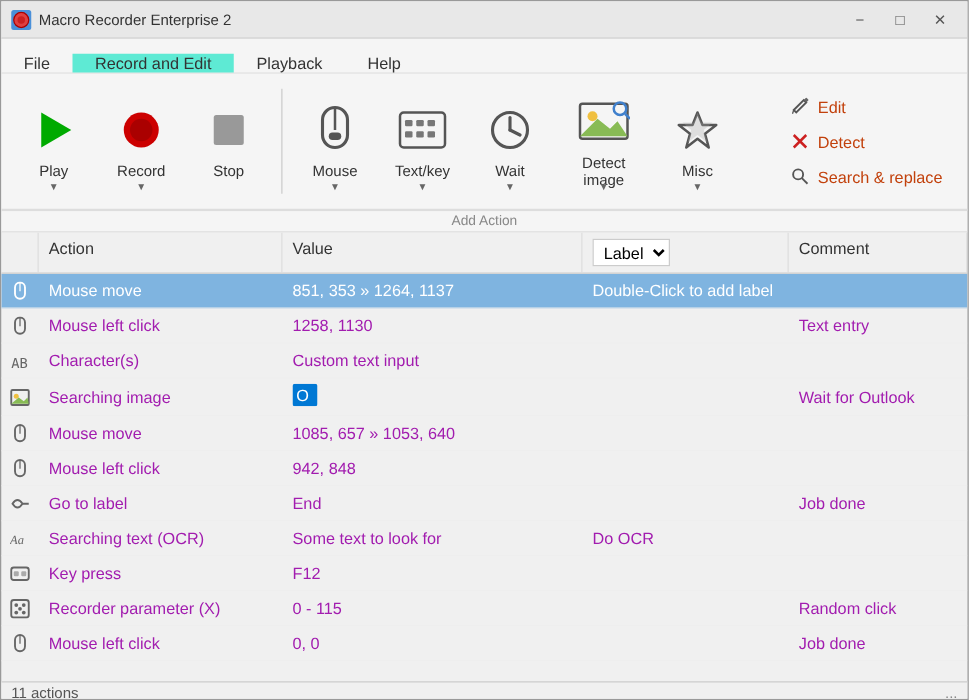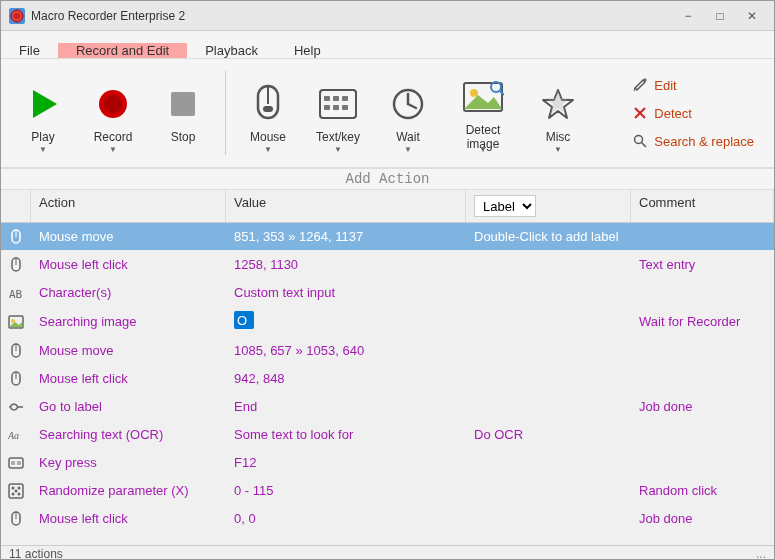--- a/index.html
+++ b/index.html
@@ -62,21 +62,21 @@
     }
     .menubar-item {
       padding: 0 18px;
       display: flex;
       align-items: center;
       cursor: pointer;
       font-size: 13px;
       color: #333;
     }
     .menubar-item:hover, .menubar-item.active {
-      background: #fca5a5;
+      background: #5eead4;
     }
 
     
     .toolbar {
       background: #f5f5f5;
       height: 110px;
       border-bottom: 2px solid #ddd;
       display: flex;
       align-items: stretch;
       padding: 4px 8px;
@@ -150,25 +150,24 @@
     }
     .side-btn .sb-icon {
       width: 16px; height: 16px;
       display: flex; align-items: center; justify-content: center;
     }
 
     
     .action-label-bar {
       background: #f5f5f5;
       text-align: center;
-      font-size: 14px;
+      font-size: 11px;
       color: #888;
       padding: 2px 16px;
       border-bottom: 1px solid #ddd;
-      font-family: Liberation Mono, monospace;
     }
     .table-header {
       display: grid;
       grid-template-columns: 30px 195px 240px 165px 1fr;
       background: #f0f0f0;
       border-bottom: 1px solid #ccc;
       position: sticky;
       top: 0;
       z-index: 1;
     }
@@ -473,21 +472,21 @@
       </div>
       <div class="cell">Searching image</div>
       <div class="cell">
         
         <svg width="20" height="18" viewBox="0 0 20 18">
           <rect width="20" height="18" fill="#0078d4" rx="2"></rect>
           <text x="3" y="14" font-size="13" fill="white" font-family="Arial">O</text>
         </svg>
       </div>
       <div class="cell"></div>
-      <div class="cell">Wait for Recorder</div>
+      <div class="cell">Wait for Outlook</div>
     </div>
 
     <div class="table-row">
       <div class="cell icon-cell">
         <svg width="16" height="16" viewBox="0 0 16 16">
             <rect x="4" y="1" width="8" height="13" rx="4" fill="none" stroke="#666" stroke-width="1.5"></rect>
             <line x1="8" y1="1" x2="8" y2="8" stroke="#666" stroke-width="1"></line>
           </svg>
       </div>
       <div class="cell">Mouse move</div>
@@ -552,21 +551,21 @@
       <div class="cell icon-cell">
         <svg width="16" height="16" viewBox="0 0 16 16">
           <rect x="1" y="1" width="14" height="14" rx="2" fill="none" stroke="#666" stroke-width="1.5"></rect>
           <circle cx="5" cy="5" r="1.5" fill="#666"></circle>
           <circle cx="11" cy="11" r="1.5" fill="#666"></circle>
           <circle cx="11" cy="5" r="1.5" fill="#666"></circle>
           <circle cx="5" cy="11" r="1.5" fill="#666"></circle>
           <circle cx="8" cy="8" r="1.5" fill="#666"></circle>
         </svg>
       </div>
-      <div class="cell">Randomize parameter (X)</div>
+      <div class="cell">Recorder parameter (X)</div>
       <div class="cell">0 - 115</div>
       <div class="cell"></div>
       <div class="cell">Random click</div>
     </div>
 
     <div class="table-row">
       <div class="cell icon-cell">
         <svg width="16" height="16" viewBox="0 0 16 16">
             <rect x="4" y="1" width="8" height="13" rx="4" fill="none" stroke="#666" stroke-width="1.5"></rect>
             <line x1="8" y1="1" x2="8" y2="8" stroke="#666" stroke-width="1"></line>

